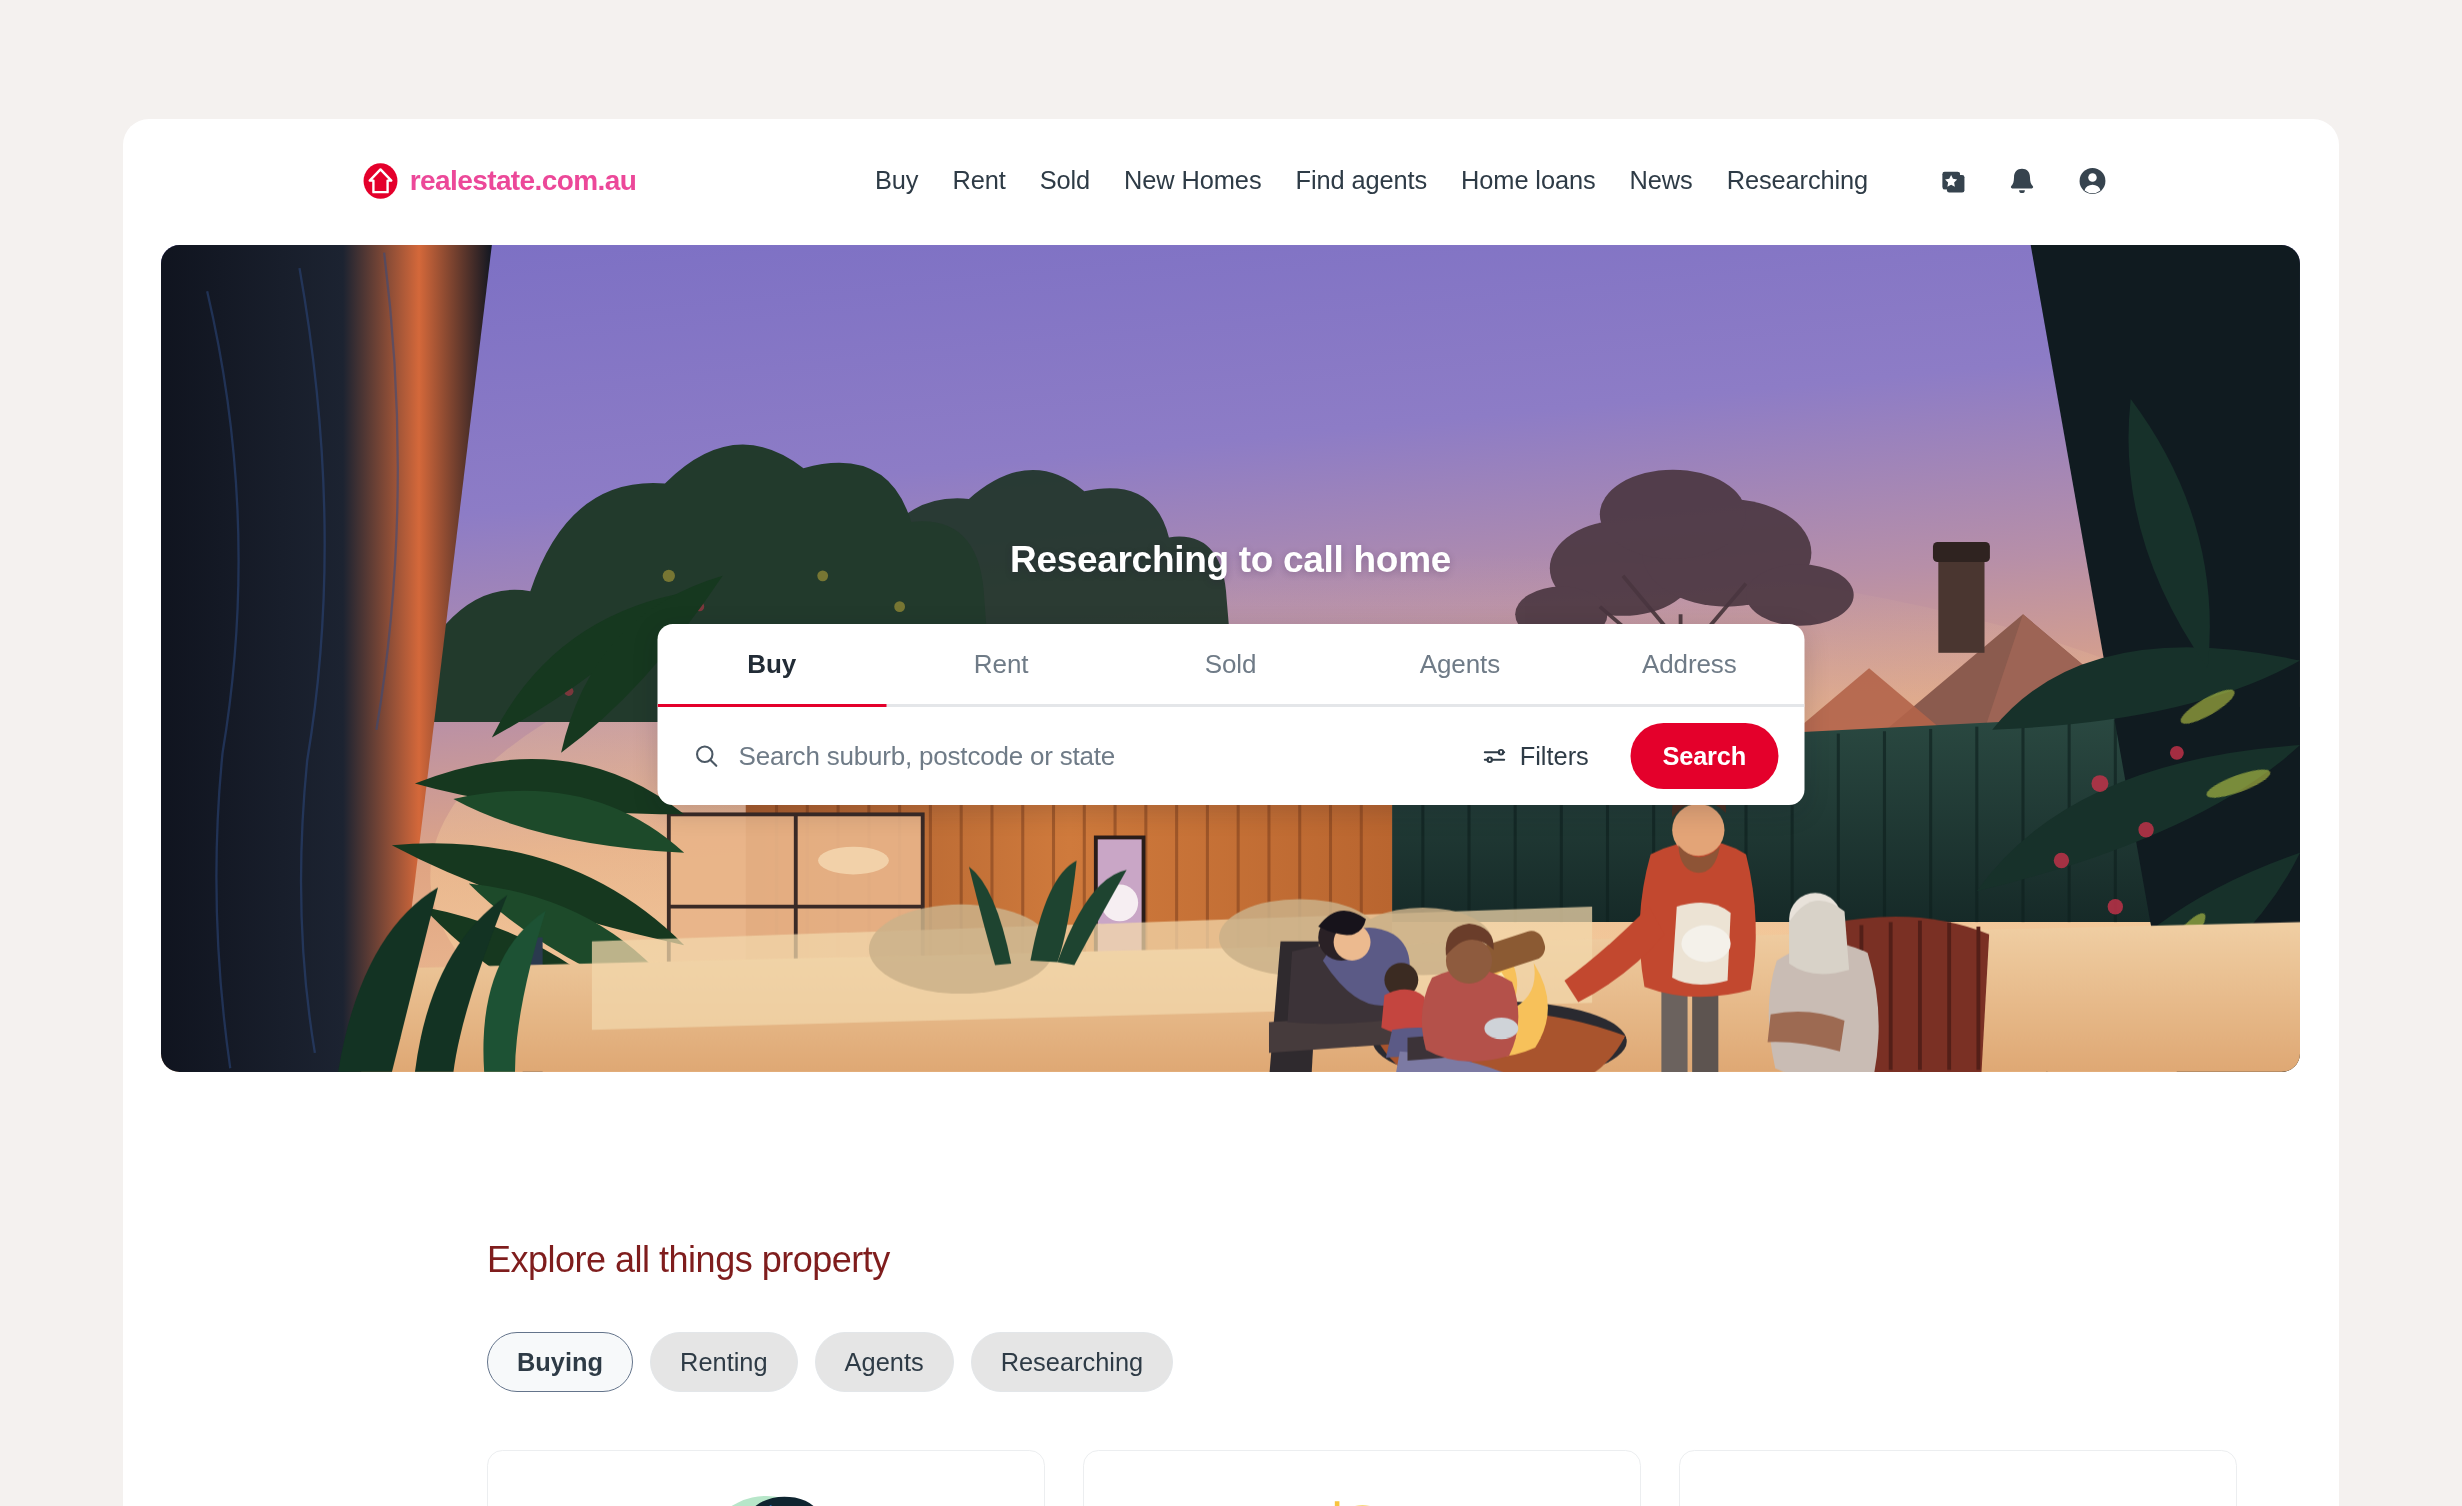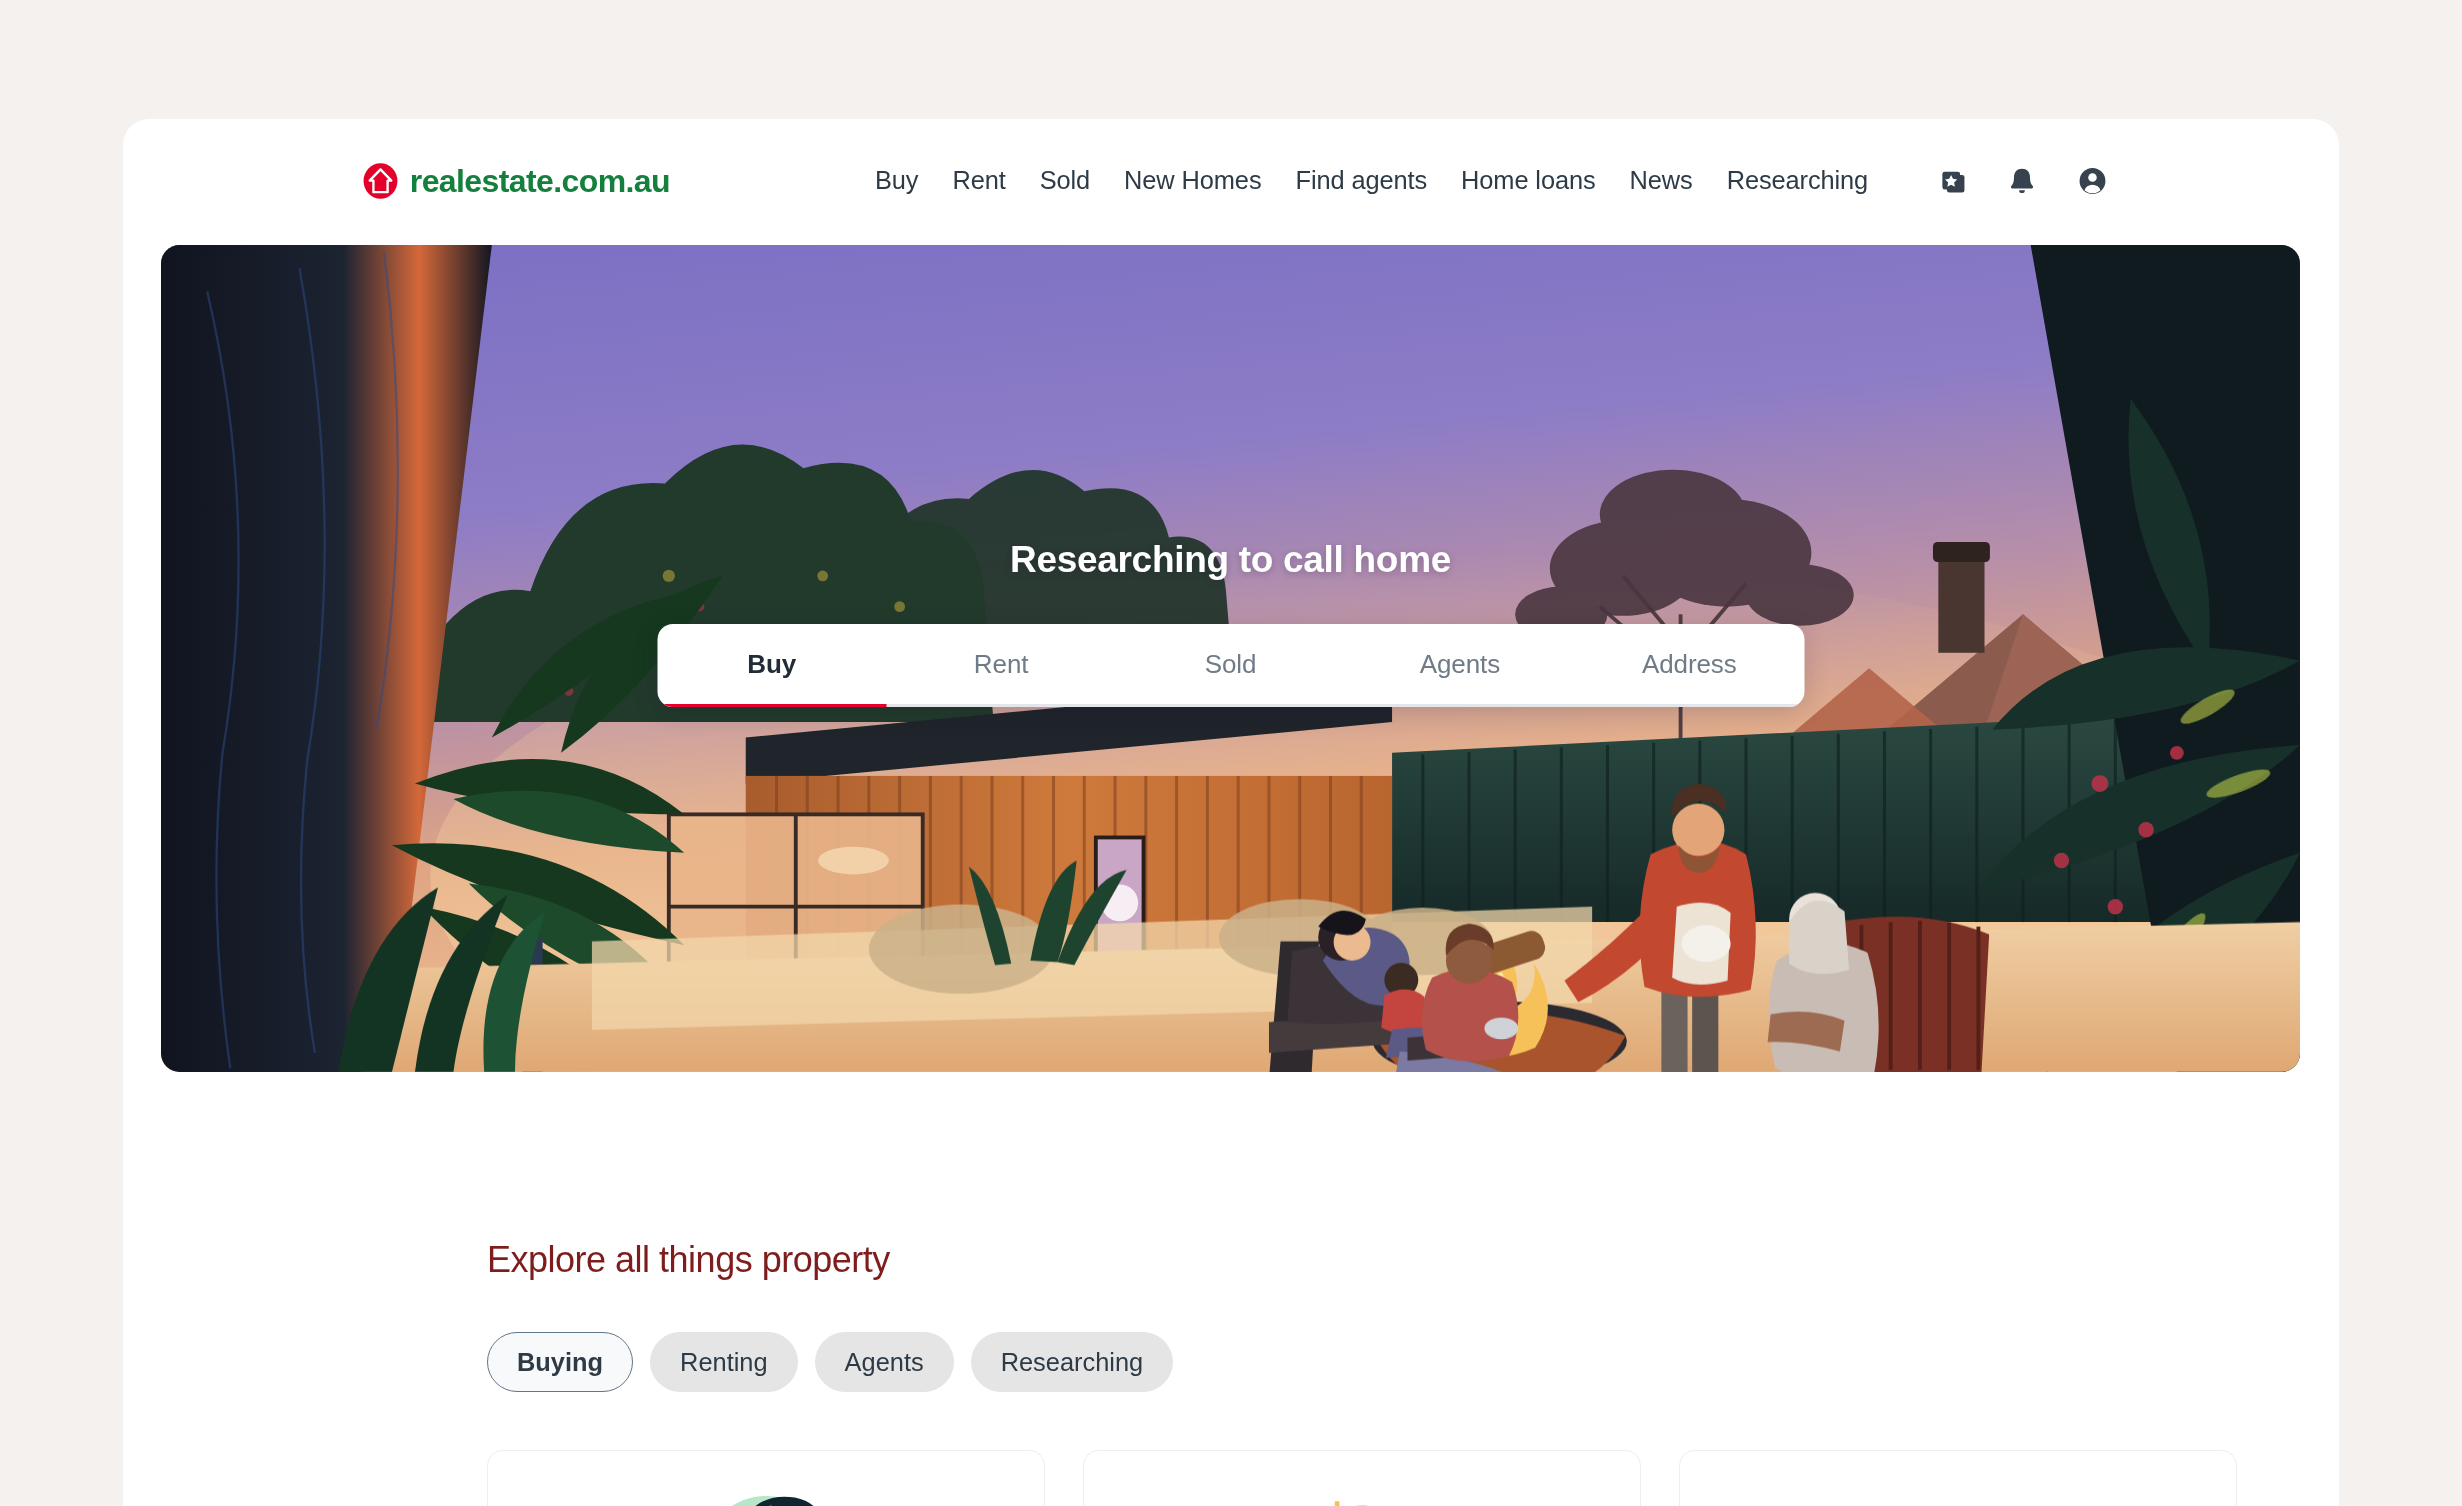--- a/index.html
+++ b/index.html
@@ -46,24 +46,24 @@
     display: flex;
     align-items: center;
     gap: 10.8px;
     cursor: pointer;
   }
   .brand-mark {
     width: 37px; height: 37px;
     flex: 0 0 37px;
   }
   .brand-text {
-    font-size: 32px;
+    font-size: 28px;
     font-weight: 700;
     letter-spacing: -0.6px;
-    color: #15803d;
+    color: #ec4899;
   }
 
   .navlinks {
     position: absolute;
     left: 735px;
     top: 50%;
     transform: translateY(-50%);
     display: flex;
     align-items: center;
     gap: 0;
@@ -561,20 +561,42 @@
     <div class="searchpanel">
 
       <div class="tabs">
         <div class="tab active">Buy</div>
         <div class="tab">Rent</div>
         <div class="tab">Sold</div>
         <div class="tab">Agents</div>
         <div class="tab">Address</div>
       </div>
 
+      <div class="searchrow">
+        <svg class="search-icon" width="28" height="28" viewBox="0 0 24 24">
+          <circle cx="10.5" cy="10.5" r="6.6" fill="none" stroke="#4b5864" stroke-width="1.8"></circle>
+          <path d="M15.4 15.4 L20.4 20.4" stroke="#4b5864" stroke-width="1.8" stroke-linecap="round"></path>
+        </svg>
+
+        <input class="search-input" type="text" value="" placeholder="Search suburb, postcode or state" style="">
+
+        <div class="filters-btn">
+          <svg width="26" height="26" viewBox="0 0 24 24">
+            <path d="M3 8.5 H16.5" stroke="#2e3b46" stroke-width="1.7" stroke-linecap="round"></path>
+            <path d="M19.6 8.5 H21" stroke="#2e3b46" stroke-width="1.7" stroke-linecap="round"></path>
+            <circle cx="18" cy="8.5" r="2.1" fill="none" stroke="#2e3b46" stroke-width="1.7"></circle>
+            <path d="M3 15.5 H6.1" stroke="#2e3b46" stroke-width="1.7" stroke-linecap="round"></path>
+            <path d="M9.2 15.5 H21" stroke="#2e3b46" stroke-width="1.7" stroke-linecap="round"></path>
+            <circle cx="7.6" cy="15.5" r="2.1" fill="none" stroke="#2e3b46" stroke-width="1.7"></circle>
+          </svg>
+          <span>Filters</span>
+        </div>
+
+        <button class="search-btn">Search</button>
+      </div>
     </div>
   </div>
 
   <div class="explore">
 
     <div class="explore-title">Explore all things property</div>
 
     <div class="pills">
       <button class="pill active">Buying</button>
       <button class="pill">Renting</button>

